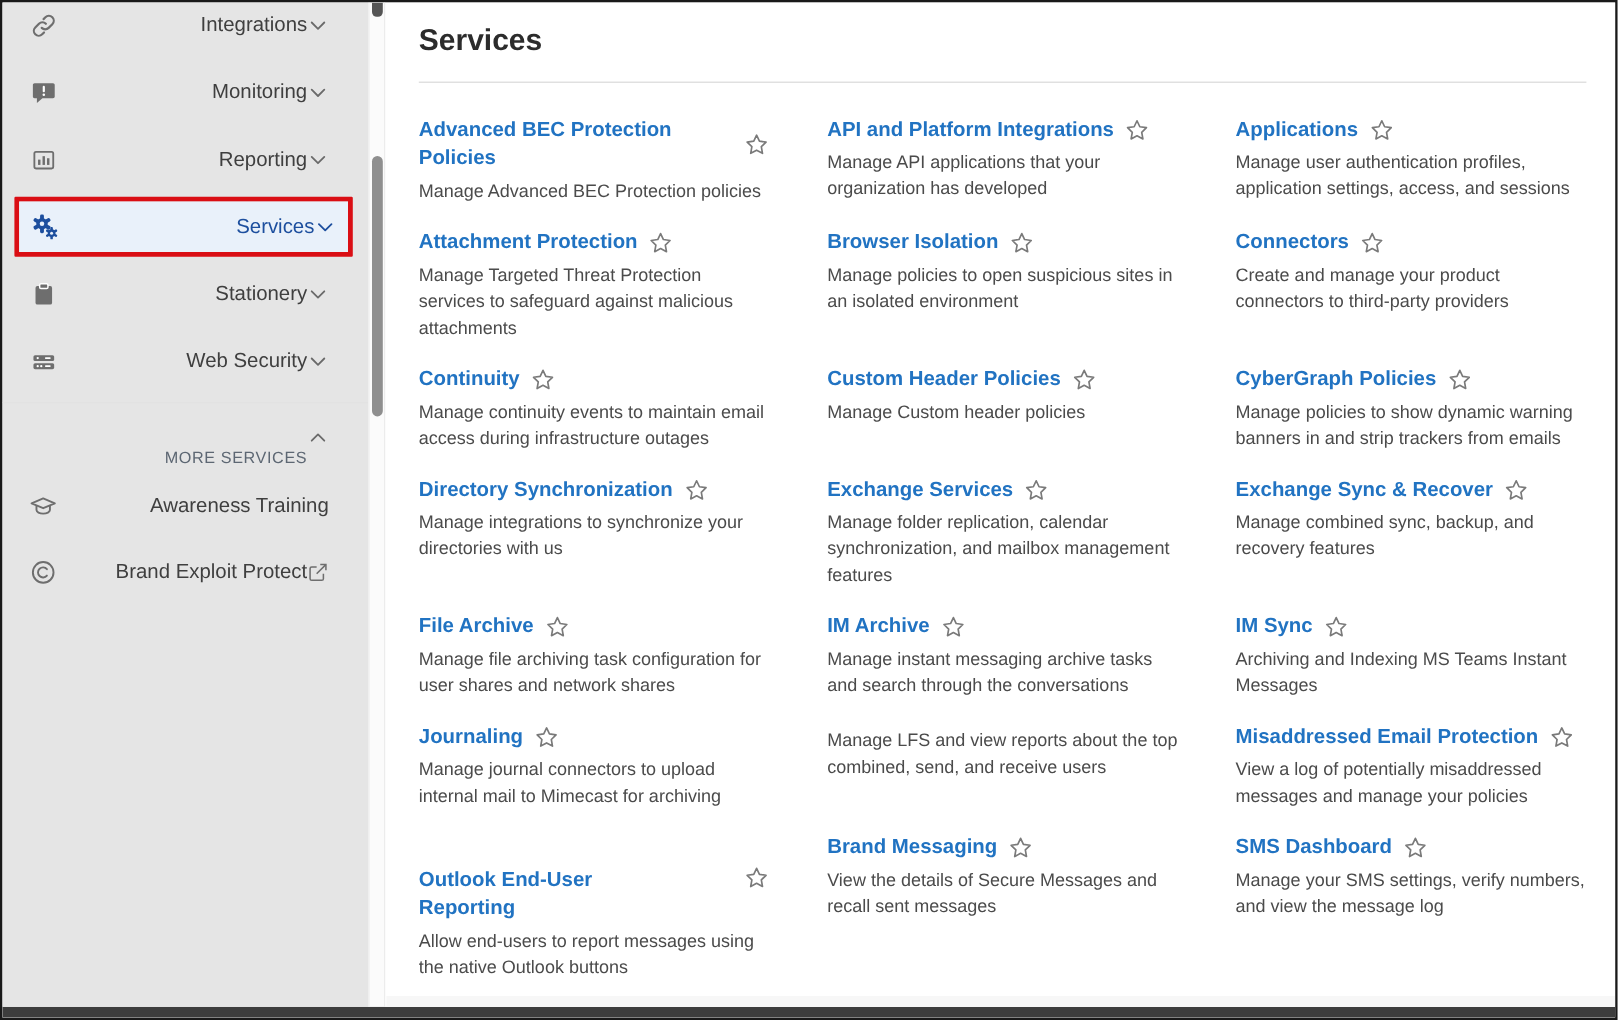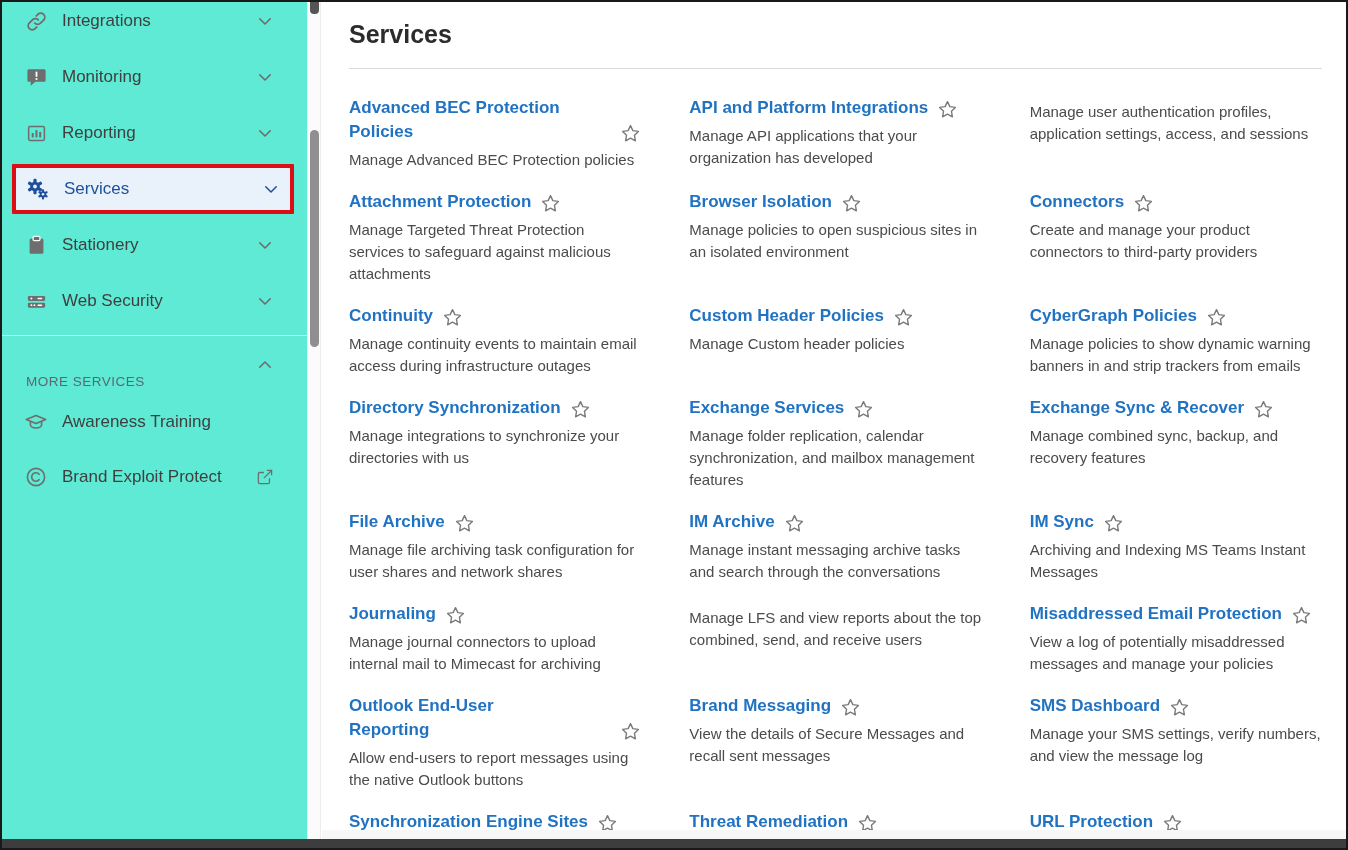--- a/index.html
+++ b/index.html
@@ -8,22 +8,22 @@
     --side-text:#3f3f3f; --icon-gray:#6e6e6e; --bar:#3d3d3d;
   }
   *{box-sizing:border-box;}
   html,body{margin:0;padding:0;background:#888;}
   body{font-family:"Liberation Sans","DejaVu Sans",sans-serif;}
   .page{width:1348px;height:850px;border:2px solid #191919;background:#fff;
         display:flex;flex-direction:column;overflow:hidden;}
   .app{flex:1;display:flex;min-height:0;}
 
   
-  .sidebar{width:318px;background:#5eead4;position:relative;flex:0 0 auto;
-           padding-top:0;overflow:hidden;}
+  .sidebar{width:318px;background:#e5e5e5;position:relative;flex:0 0 auto;
+           padding-top:0;overflow:hidden;text-align:right;}
   .side-list{margin-top:-9px;}
   .side-item{display:flex;align-items:center;height:56px;padding:0 46px 0 22px;
              color:var(--side-text);font-size:17px;cursor:pointer;}
   .side-item .icn{width:24px;height:24px;flex:0 0 auto;display:flex;align-items:center;justify-content:center;}
   .side-item .lbl{flex:1;margin-left:14px;white-space:nowrap;overflow:hidden;}
   .side-item .chev{width:18px;height:18px;flex:0 0 auto;display:flex;align-items:center;}
   .red-annotation{border:4px solid var(--annotation-red);margin:3px 26px 3px 10px;border-radius:1px;}
   .red-annotation .side-item{height:42px;padding:0 10px 0 10px;background:var(--selected-bg);
              color:var(--selected-blue);}
   .side-divider{border-top:1px solid #e2e2e2;margin:6px 0 0 0;}
@@ -41,29 +41,29 @@
                 border-radius:5px;}
 
   
   .main{flex:1;background:#fff;border-left:1px solid #ececec;position:relative;
         padding:16px 24px 0 28px;overflow:hidden;min-width:0;}
   .main::after{content:"";position:absolute;left:1px;right:0;bottom:0;height:9px;background:#f7f7f7;}
   .page-title{margin:0 0 18px 0;font-size:25px;line-height:32px;font-weight:700;color:var(--heading);}
   .title-divider{border-top:1px solid #d9d9d9;}
   .grid{margin-top:27px;display:grid;grid-template-columns:repeat(3,1fr);column-gap:48px;}
   .card{margin-bottom:19px;}
-  .card-title{display:flex;align-items:flex-end;gap:9px;}
+  .card-title{display:flex;align-items:center;gap:9px;}
   .card-link{color:var(--link-blue);font-size:17px;line-height:24px;font-weight:700;
              text-decoration:none;cursor:pointer;}
   .star{width:21px;height:21px;flex:0 0 auto;display:flex;align-items:center;cursor:pointer;}
   .card-desc{margin-top:5px;font-size:15px;line-height:22px;color:var(--body);}
   
   .card:nth-child(1) .card-title,.card:nth-child(19) .card-title{justify-content:space-between;}
   .card:nth-child(1) .card-link{max-width:235px;}
-  .card:nth-child(19) .card-link{max-width:185px;}
+  .card:nth-child(19) .card-link{max-width:185px;margin-top:27px;}
 
   .bottom-bar{height:9px;background:var(--bar);flex:0 0 auto;}
 </style>
 </head>
 <body>
 
 <div class="page">
   <div class="app">
 
     <nav class="sidebar">
@@ -242,20 +242,28 @@
               <a class="card-link">API and Platform Integrations</a>
               <span class="star">
                 <svg width="21" height="21" viewBox="0 0 24 24">
                   <polygon points="12,3 14.7,8.7 21,9.6 16.5,14 17.6,20.3 12,17.3 6.4,20.3 7.5,14 3,9.6 9.3,8.7" fill="none" stroke="#7a7a7a" stroke-width="1.6" stroke-linejoin="round"></polygon>
                 </svg>
               </span>
             </div>
             <div class="card-desc">Manage API applications that your organization has developed</div>
           </div>
           <div class="card">
+            <div class="card-title">
+              <a class="card-link">Applications</a>
+              <span class="star">
+                <svg width="21" height="21" viewBox="0 0 24 24">
+                  <polygon points="12,3 14.7,8.7 21,9.6 16.5,14 17.6,20.3 12,17.3 6.4,20.3 7.5,14 3,9.6 9.3,8.7" fill="none" stroke="#7a7a7a" stroke-width="1.6" stroke-linejoin="round"></polygon>
+                </svg>
+              </span>
+            </div>
             <div class="card-desc">Manage user authentication profiles, application settings, access, and sessions</div>
           </div>
           <div class="card">
             <div class="card-title">
               <a class="card-link">Attachment Protection</a>
               <span class="star">
                 <svg width="21" height="21" viewBox="0 0 24 24">
                   <polygon points="12,3 14.7,8.7 21,9.6 16.5,14 17.6,20.3 12,17.3 6.4,20.3 7.5,14 3,9.6 9.3,8.7" fill="none" stroke="#7a7a7a" stroke-width="1.6" stroke-linejoin="round"></polygon>
                 </svg>
               </span>

